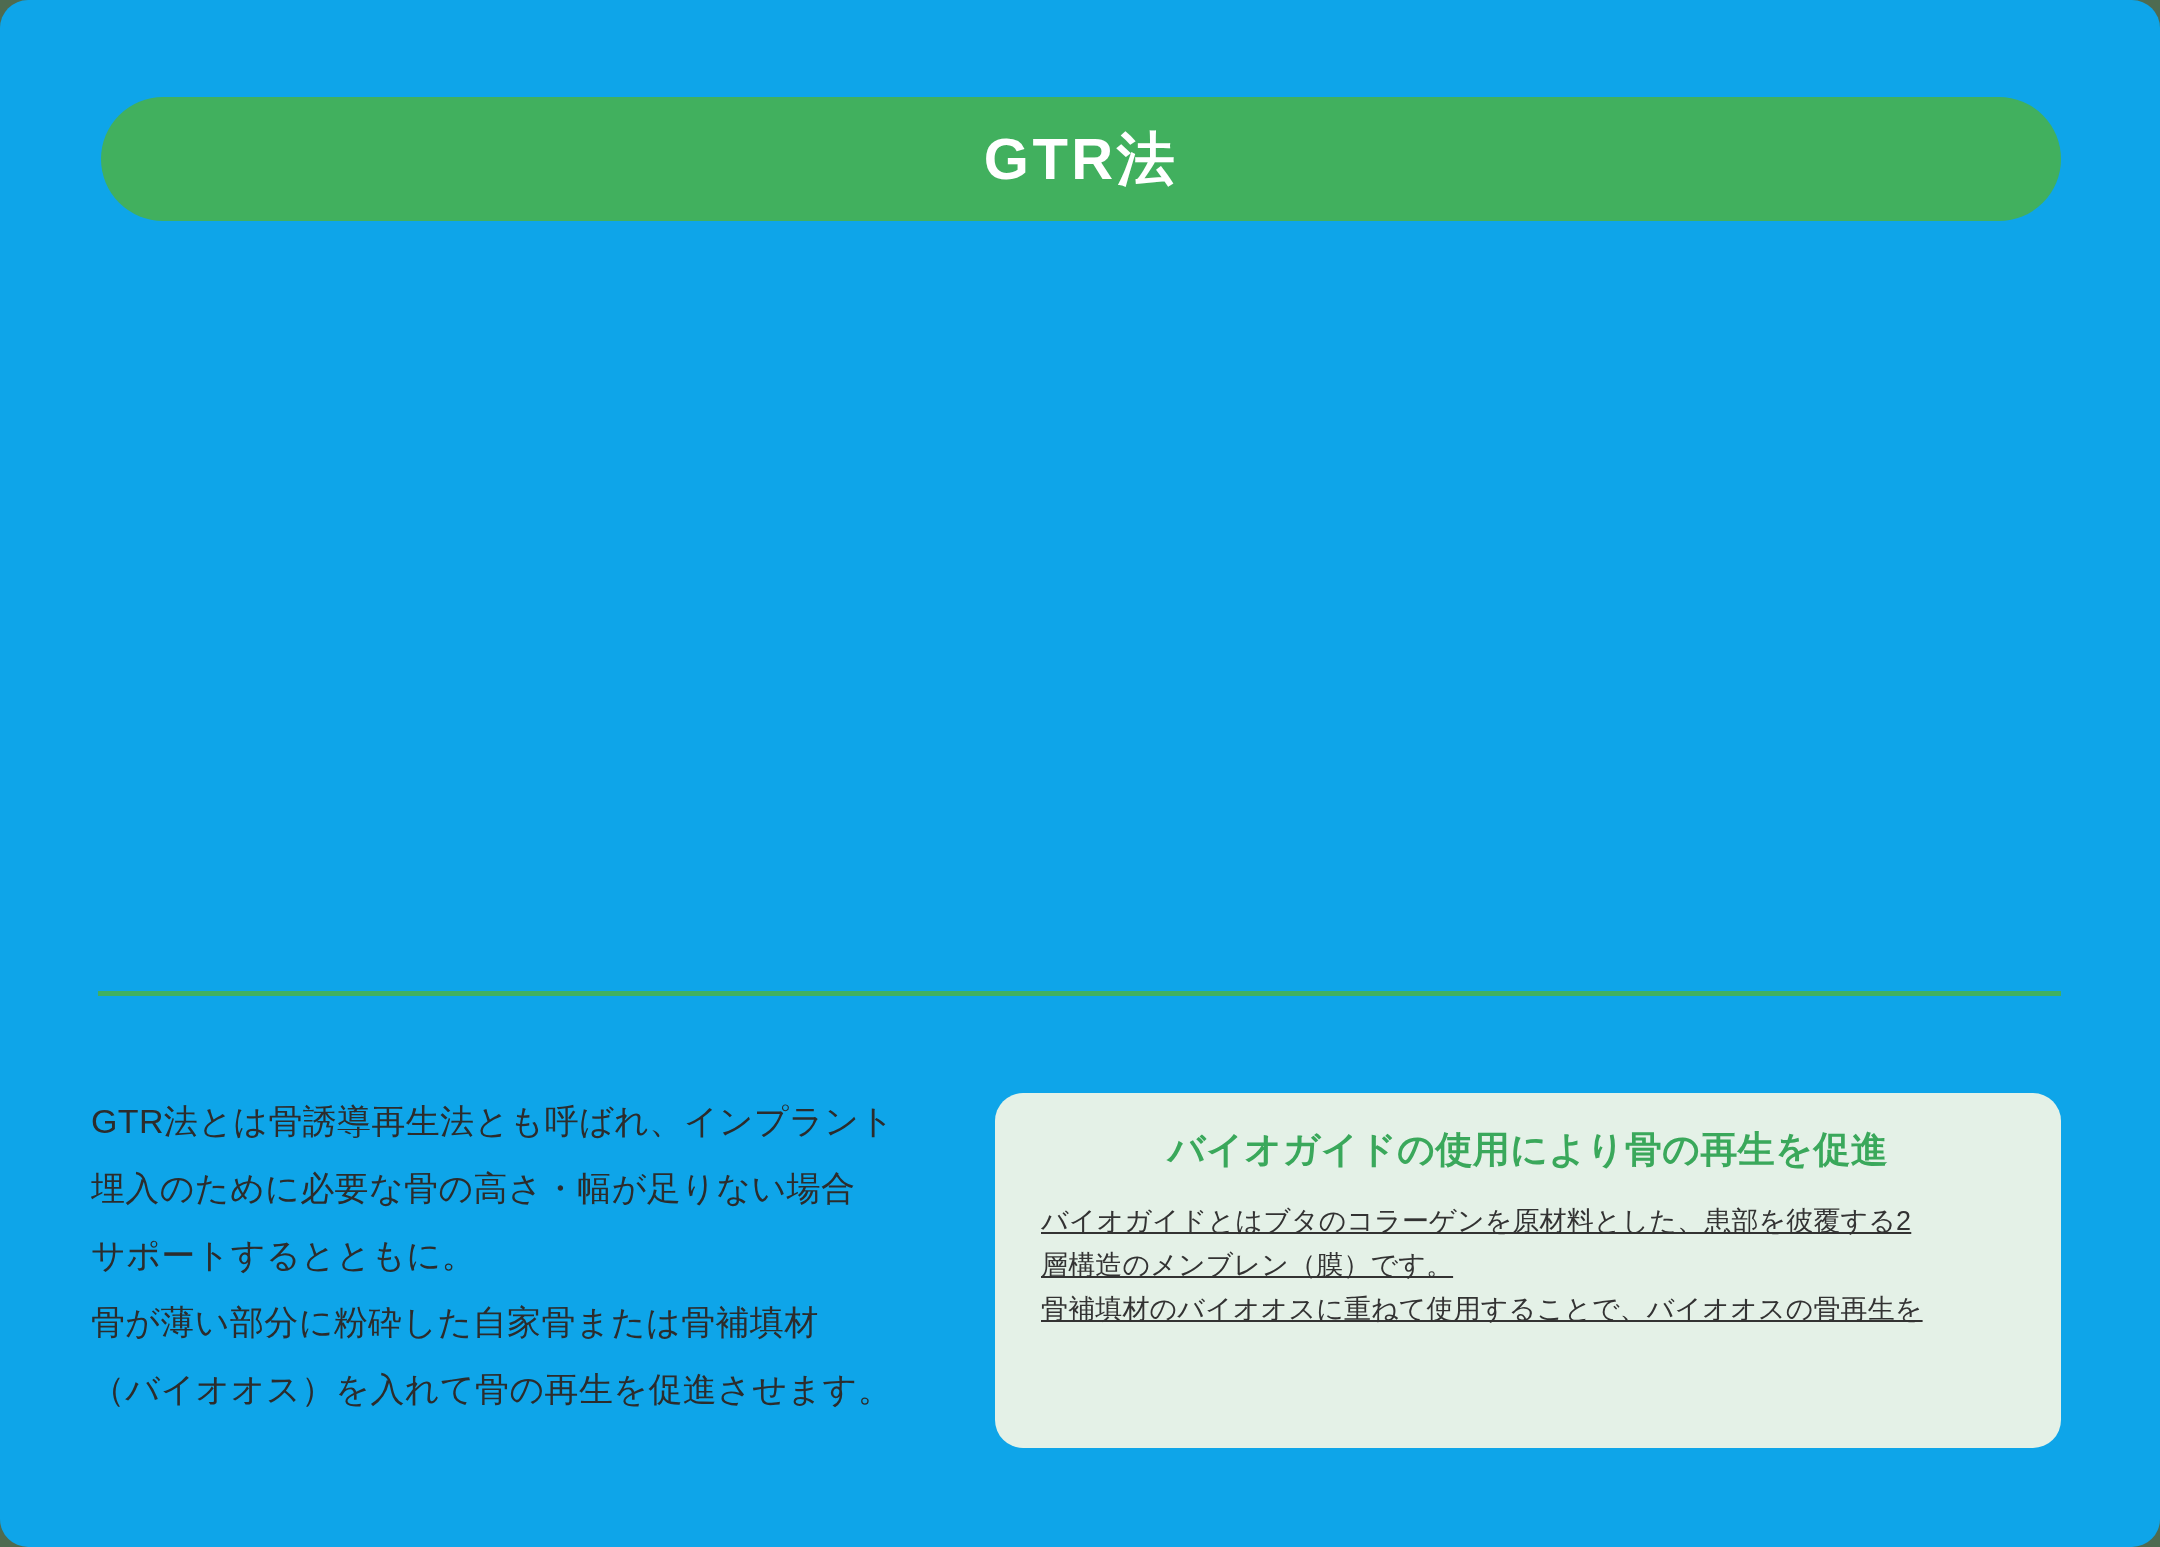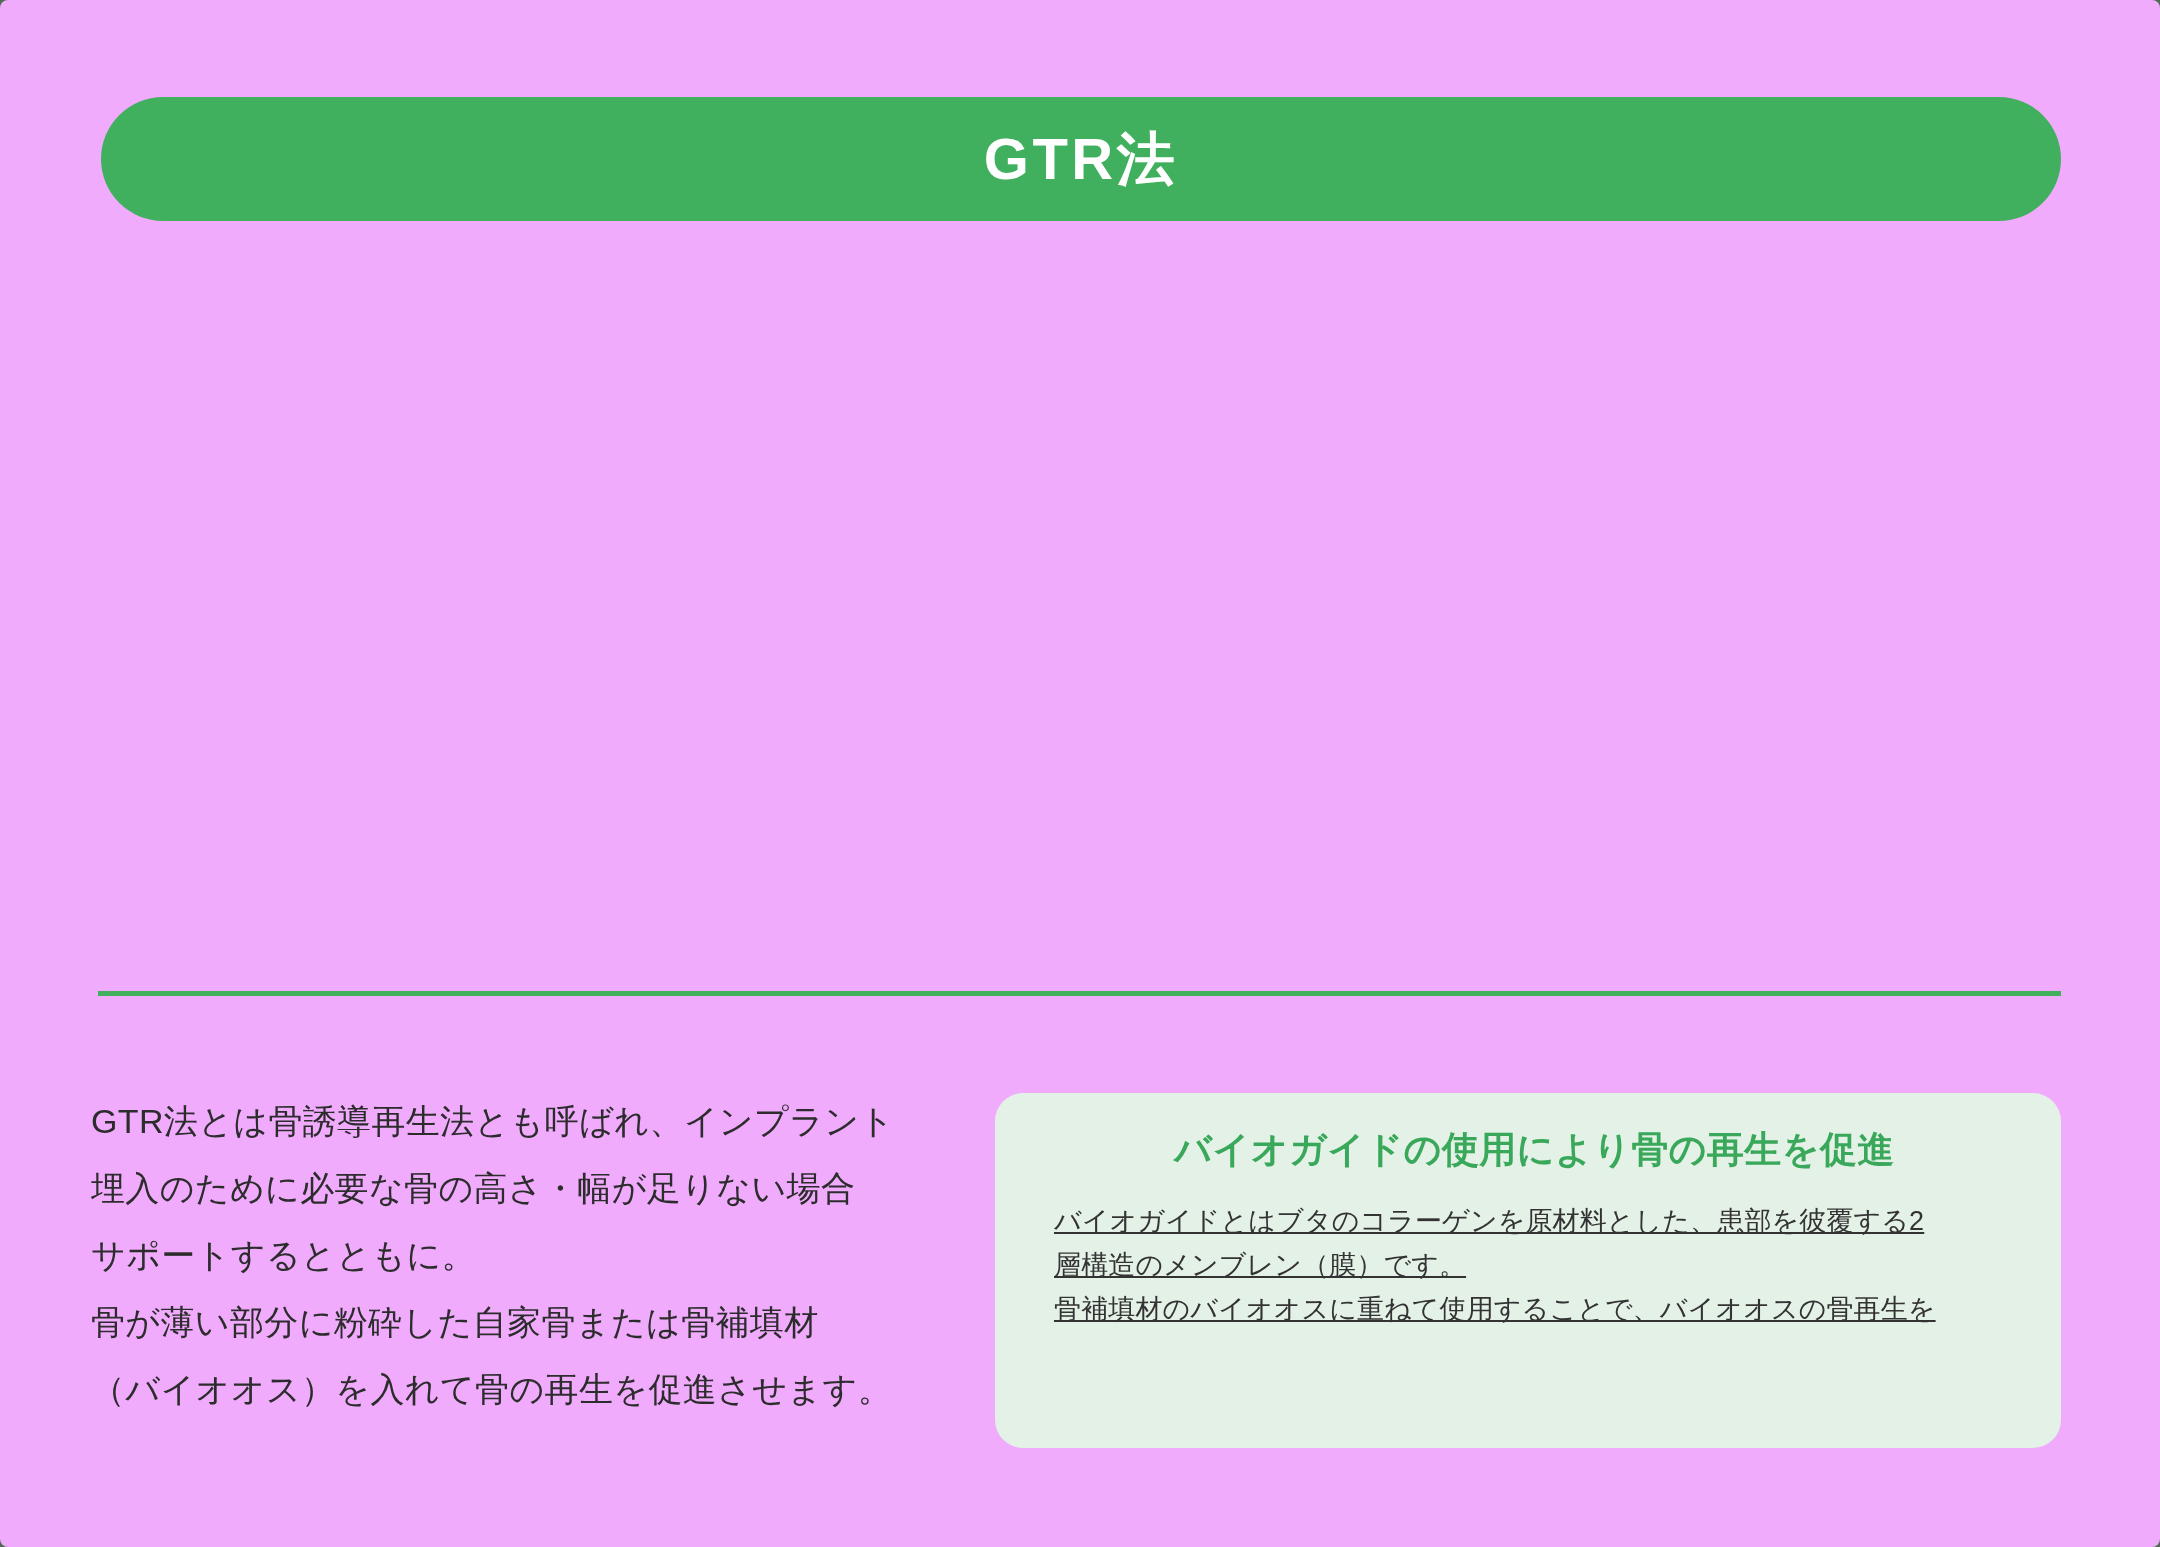--- a/index.html
+++ b/index.html
@@ -16,22 +16,22 @@
     font-family: "Liberation Sans", "DejaVu Sans", sans-serif;
   }
 
   
   .page-card {
     position: absolute;
     left: 0;
     top: 0;
     width: 2160px;
     height: 1547px;
-    background: #f0abfc;
-    border-radius: 8px;
+    background: #0ea5e9;
+    border-radius: 28px;
     overflow: hidden;
   }
 
   
   .header-pill {
     position: absolute;
     left: 101px;
     top: 97px;
     width: 1960px;
     height: 124px;
@@ -99,21 +99,21 @@
 
   
   .callout {
     position: absolute;
     left: 995px;
     top: 33px;
     width: 1066px;
     height: 355px;
     background: #e4f1e7;
     border-radius: 28px;
-    padding: 34px 46px 30px 59px;
+    padding: 34px 46px 30px 46px;
   }
 
   .callout-heading {
     color: #3aa85b;
     font-size: 37px;
     font-weight: 700;
     line-height: 1.25;
     text-align: center;
     letter-spacing: 0.01em;
     white-space: nowrap;

